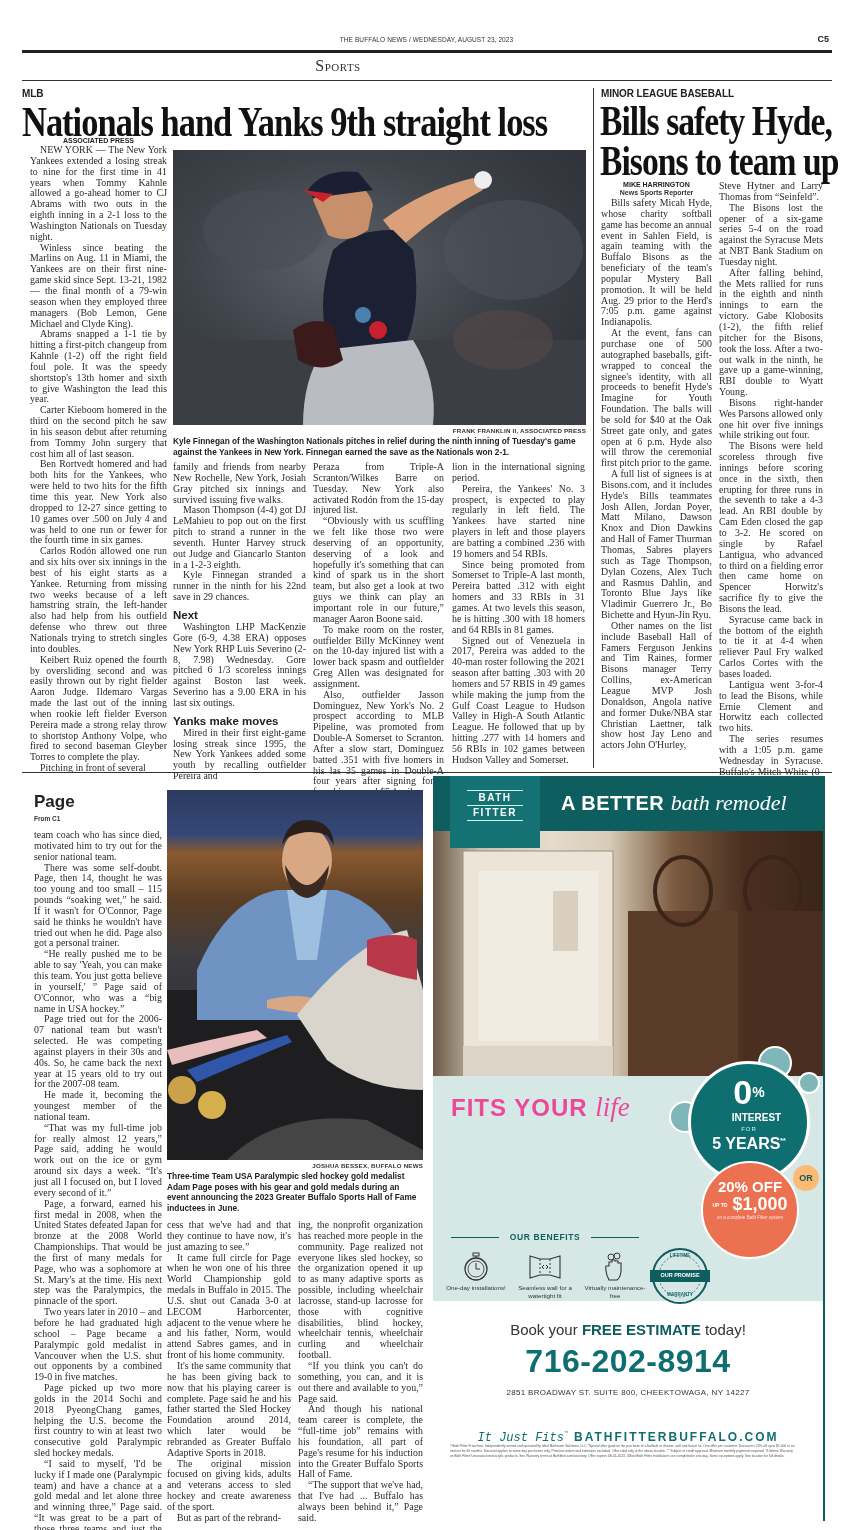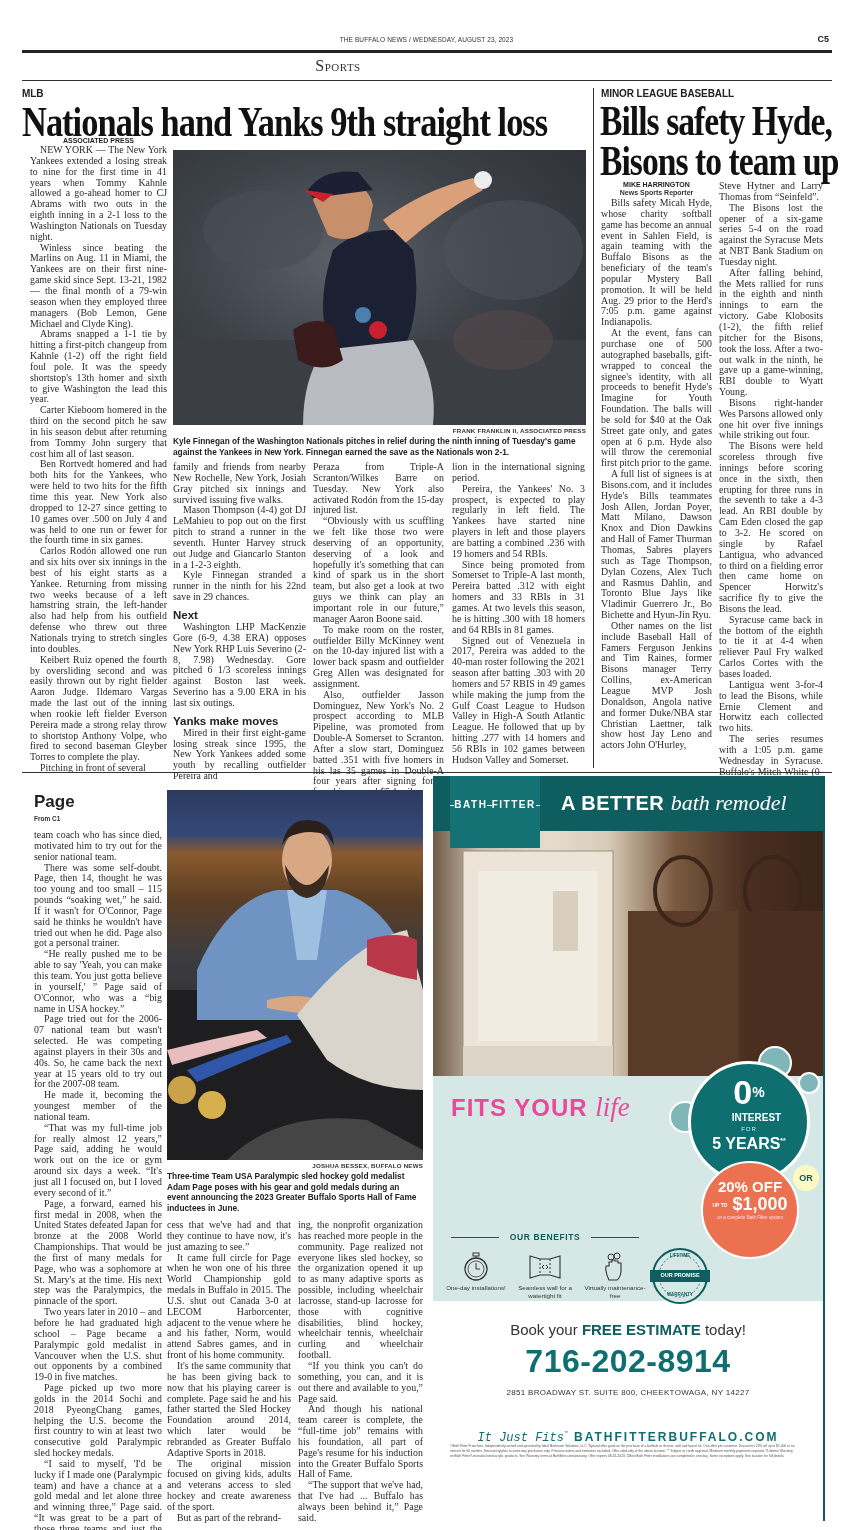--- a/index.html
+++ b/index.html
@@ -20,21 +20,21 @@
   .byline-sub { font-family: "Liberation Sans", sans-serif; font-weight: bold; font-size: 7px; text-align: center; color: #333; margin-bottom: 2px; }
   .subhead { font-family: "Liberation Sans", sans-serif; font-weight: bold; font-size: 11.5px; color: #222; margin: 6px 0 1px 0; }
   .credit { font-family: "Liberation Sans", sans-serif; font-weight: bold; font-size: 6.2px; text-align: right; color: #333; letter-spacing: .2px; }
   .caption { font-family: "Liberation Sans", sans-serif; font-weight: bold; font-size: 8.3px; line-height: 10.5px; color: #222; }
   
   .photo1 { top: 150px; left: 173px; width: 413px; height: 275px; background: radial-gradient(ellipse at 40% 40%, #5b6068 0%, #3d4148 45%, #2a2d33 100%); overflow: hidden; }
   .photo2 { top: 790px; left: 167px; width: 256px; height: 370px; background: linear-gradient(180deg, #2d3a5e 0%, #344878 12%, #8a5a2e 17%, #5a3d24 30%, #3c3c40 45%, #1f1f22 100%); overflow: hidden; }
   
   .ad { top: 776px; left: 433px; width: 392px; height: 745px; border-right: 2px solid #0f5a5c; background: #fff; overflow: hidden; }
   .ad-banner { position: absolute; top: 0; left: 0; width: 390px; height: 55px; background: #0f5e5f; }
-  .ad-logo { position: absolute; top: 0; left: 17px; width: 90px; height: 72px; background: #157274; z-index: 2; display: flex; flex-direction: row; align-items: center; justify-content: center; padding-bottom: 14px; }
+  .ad-logo { position: absolute; top: 0; left: 17px; width: 90px; height: 72px; background: #157274; z-index: 2; display: flex; flex-direction: column; align-items: center; justify-content: center; padding-bottom: 14px; }
   .ad-logo span { font-family: "Liberation Sans", sans-serif; font-weight: bold; color: #fff; font-size: 10px; letter-spacing: 1.5px; line-height: 12px; }
   .ad-logo .ln { width: 56px; border-top: 1px solid #cfe; margin: 1px 0; }
   .ad-tag { position: absolute; top: 14px; left: 128px; color: #fff; font-size: 20px; white-space: nowrap; }
   .ad-tag b { font-family: "Liberation Sans", sans-serif; font-weight: bold; letter-spacing: .5px; }
   .ad-tag i { font-family: "Liberation Serif", serif; font-style: italic; font-size: 22px; }
   .ad-photo { position: absolute; top: 55px; left: 0; width: 390px; height: 245px; background: linear-gradient(90deg, #6d5a48 0%, #cbbfae 12%, #e6dccd 30%, #d8ccb8 45%, #7a5a40 62%, #4a2f20 80%, #3a2518 100%); }
   .ad-mint { position: absolute; top: 300px; left: 0; width: 390px; height: 225px; background: #d6e8e6; }
   .fits { position: absolute; top: 316px; left: 18px; color: #ec4899; font-size: 24px; white-space: nowrap; }
   .fits b { font-family: "Liberation Sans", sans-serif; font-weight: bold; letter-spacing: 1px; }
   .fits i { font-family: "Liberation Serif", serif; font-style: italic; font-size: 27px; }
@@ -46,21 +46,21 @@
   .benefit { position: absolute; top: 476px; width: 70px; text-align: center; font-family: "Liberation Sans", sans-serif; font-size: 6.2px; line-height: 8px; color: #333; }
   .benefit .ico { height: 30px; display: flex; justify-content: center; align-items: center; margin-bottom: 2px; }
   .promise { position: absolute; top: 470px; left: 217px; width: 60px; height: 60px; }
   .circ-teal { position: absolute; top: 285px; left: 255px; width: 122px; height: 122px; border-radius: 50%; background: #0f6e70; border: 3px solid #fff; color: #fff; text-align: center; font-family: "Liberation Sans", sans-serif; font-weight: bold; z-index: 3; }
   .circ-teal .zero { font-size: 34px; line-height: 36px; margin-top: 10px; }
   .circ-teal .zero sup { font-size: 14px; vertical-align: top; }
   .circ-teal .int { font-size: 10px; line-height: 16px; padding-left: 15px; }
   .circ-teal .for { font-size: 6px; letter-spacing: 1px; font-weight: normal; color: #bfe; }
   .circ-teal .yrs { font-size: 16px; line-height: 18px; }
   .bubble { position: absolute; border-radius: 50%; background: #7fb7b8; border: 2px solid #fff; z-index: 2; }
-  .circ-or { position: absolute; top: 389px; left: 360px; width: 26px; height: 26px; border-radius: 50%; background: #fef9c3; color: #0f5e5f; font-family: "Liberation Sans", sans-serif; font-weight: bold; font-size: 9px; line-height: 26px; text-align: center; z-index: 5; }
+  .circ-or { position: absolute; top: 389px; left: 360px; width: 26px; height: 26px; border-radius: 50%; background: #fdba74; color: #0f5e5f; font-family: "Liberation Sans", sans-serif; font-weight: bold; font-size: 9px; line-height: 26px; text-align: center; z-index: 5; }
   .circ-orange { position: absolute; top: 385px; left: 268px; width: 98px; height: 98px; border-radius: 50%; background: #ec7150; border: 2px solid #fff; color: #fff; text-align: center; font-family: "Liberation Sans", sans-serif; font-weight: bold; z-index: 4; padding-top: 16px; }
   .circ-orange .off { font-size: 15px; line-height: 16px; }
   .circ-orange .amt { font-size: 18px; line-height: 19px; }
   .circ-orange .small { font-size: 4.5px; font-weight: normal; line-height: 6px; color: #fde; }
   .book { position: absolute; top: 545px; left: 0; width: 390px; text-align: center; font-family: "Liberation Sans", sans-serif; font-size: 15px; color: #333; }
   .book b { color: #0f5e5f; }
   .phone { position: absolute; top: 567px; left: 0; width: 390px; text-align: center; font-family: "Liberation Sans", sans-serif; font-weight: bold; font-size: 32px; color: #0f6e70; letter-spacing: .5px; }
   .addr { position: absolute; top: 612px; left: 0; width: 390px; text-align: center; font-family: "Liberation Sans", sans-serif; font-size: 8px; color: #333; letter-spacing: .3px; }
   .url { position: absolute; top: 650px; left: 0; width: 390px; text-align: center; color: #0f6e70; white-space: nowrap; }
   .url i { font-family: Liberation Mono, monospace; font-style: italic; font-size: 12px; }

